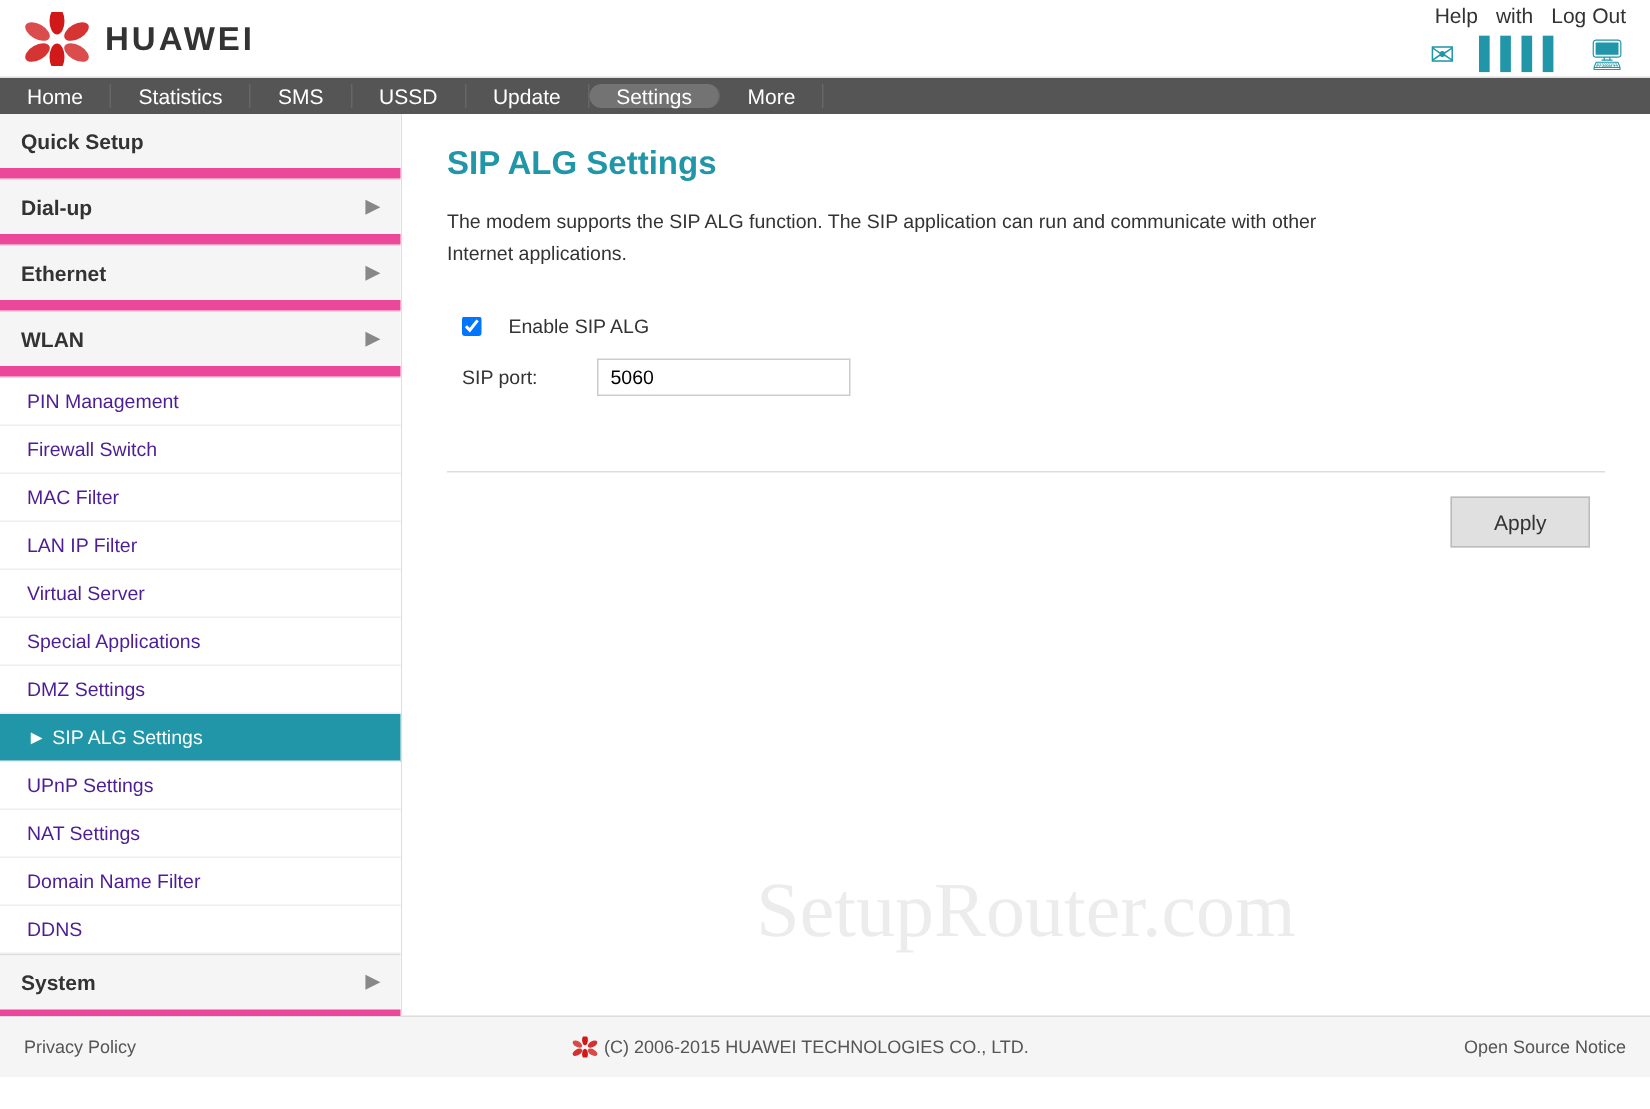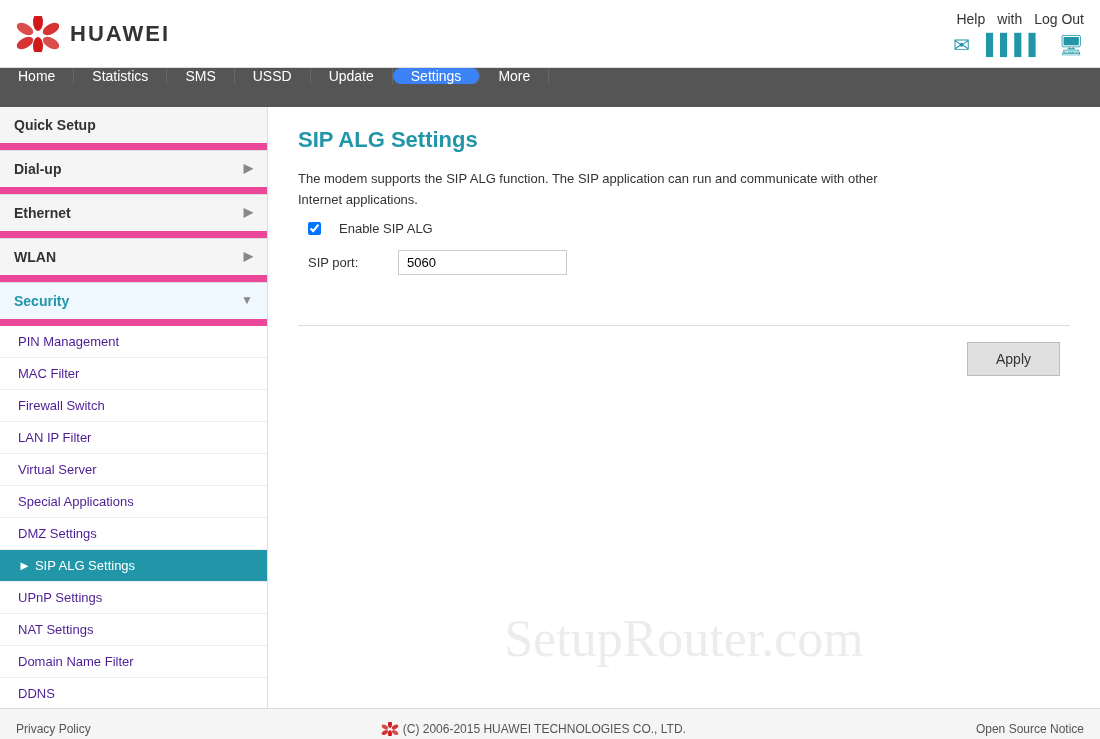--- a/index.html
+++ b/index.html
@@ -1,49 +1,49 @@
 <!DOCTYPE html>
 <html><head>
   <meta charset="utf-8">
   <style>
     * { margin: 0; padding: 0; box-sizing: border-box; }
     body { font-family: Arial, sans-serif; font-size: 13px; background: #fff; width: 1100px; height: 739px; overflow: hidden; }
 
     
-    #header { display: flex; align-items: center; justify-content: space-between; padding: 8px 16px; background: #fff; border-bottom: 1px solid #ddd; height: 68px; }
+    #header { display: flex; align-items: center; justify-content: space-between; padding: 8px 16px; background: #fff; border-bottom: 1px solid #ddd; height: 52px; }
     #logo-area { display: flex; align-items: center; gap: 10px; }
     #logo-icon { width: 44px; height: 36px; }
     #logo-text { font-size: 22px; font-weight: bold; color: #333; letter-spacing: 2px; }
     #header-right { display: flex; flex-direction: column; align-items: flex-end; gap: 6px; }
     #user-actions { display: flex; gap: 12px; font-size: 14px; color: #333; }
     #user-actions span { cursor: pointer; }
     #header-icons { display: flex; gap: 16px; align-items: center; }
     .header-icon { color: #2196a8; font-size: 20px; cursor: pointer; }
 
     
-    #nav { background: #555; display: flex; align-items: flex-start; height: 39px; }
+    #nav { background: #555; display: flex; align-items: center; height: 24px; }
     .nav-item { color: #fff; padding: 0 18px; display: flex; align-items: center; font-size: 14px; cursor: pointer; position: relative; border-right: 1px solid #666; }
-    .nav-item.active { background: #3b82f6; border-radius: 18px; }
+    .nav-item.active { background: #737373; border-radius: 18px; }
 
     
     #layout { display: flex; height: calc(739px - 68px - 40px - 30px); }
 
     
     #sidebar { width: 268px; background: #fff; border-right: 1px solid #ddd; overflow-y: auto; flex-shrink: 0; }
     .sidebar-section { border-bottom: 1px solid #ddd; }
     .sidebar-header { display: flex; align-items: flex-start; justify-content: space-between; padding: 10px 14px; font-size: 14px; font-weight: bold; cursor: pointer; color: #333; background: #f5f5f5; border-bottom: 7px solid #ec4899; }
     .sidebar-header.active-section { color: #2196a8; background: #f0f8ff; }
     .sidebar-arrow { color: #888; font-size: 12px; }
     .sidebar-sub-item { padding: 8px 18px; font-size: 13px; color: #4c1d95; cursor: pointer; border-bottom: 1px solid #eee; }
     .sidebar-sub-item.active { background: #2196a8; color: #fff; display: flex; align-items: center; gap: 4px; }
 
     
     #main { flex: 1; padding: 20px 30px; overflow-y: auto; }
     #page-title { color: #2196a8; font-size: 22px; font-weight: bold; margin-bottom: 16px; }
-    #description { color: #333; font-size: 13px; line-height: 1.6; }
+    #description { color: #333; font-size: 13px; line-height: 1.6; margin-bottom: 20px; }
     #form-area { padding: 10px 0 20px 10px; }
     .form-row { display: flex; align-items: center; margin-bottom: 14px; gap: 10px; }
     .form-label { color: #333; font-size: 13px; min-width: 80px; }
     .form-input { border: 1px solid #ccc; padding: 4px 8px; font-size: 13px; width: 169px; background: #fff; }
     .checkbox-label { display: flex; align-items: center; gap: 18px; font-size: 13px; color: #333; cursor: pointer; }
     .divider { border: none; border-top: 1px solid #ddd; margin: 16px 0; }
     #apply-row { display: flex; justify-content: flex-end; padding-right: 10px; }
     #apply-btn { background: #e0e0e0; border: 1px solid #bbb; padding: 8px 28px; font-size: 14px; cursor: pointer; color: #333; }
 
     
@@ -118,27 +118,23 @@
     </div>
 
     <div class="sidebar-section">
       <div class="sidebar-header">
         <span>WLAN</span>
         <span class="sidebar-arrow">▶</span>
       </div>
     </div>
 
     <div class="sidebar-section">
-      <div class="sidebar-header active-section">
-        <span>Security</span>
-        <span class="sidebar-arrow">▼</span>
-      </div>
       <div class="sidebar-sub-item">PIN Management</div>
+      <div class="sidebar-sub-item">Firewall Switch</div>
       <div class="sidebar-sub-item">MAC Filter</div>
-      <div class="sidebar-sub-item">Firewall Switch</div>
       <div class="sidebar-sub-item">LAN IP Filter</div>
       <div class="sidebar-sub-item">Virtual Server</div>
       <div class="sidebar-sub-item">Special Applications</div>
       <div class="sidebar-sub-item">DMZ Settings</div>
       <div class="sidebar-sub-item active">
         <span>►</span>
         <span>SIP ALG Settings</span>
       </div>
       <div class="sidebar-sub-item">UPnP Settings</div>
       <div class="sidebar-sub-item">NAT Settings</div>

